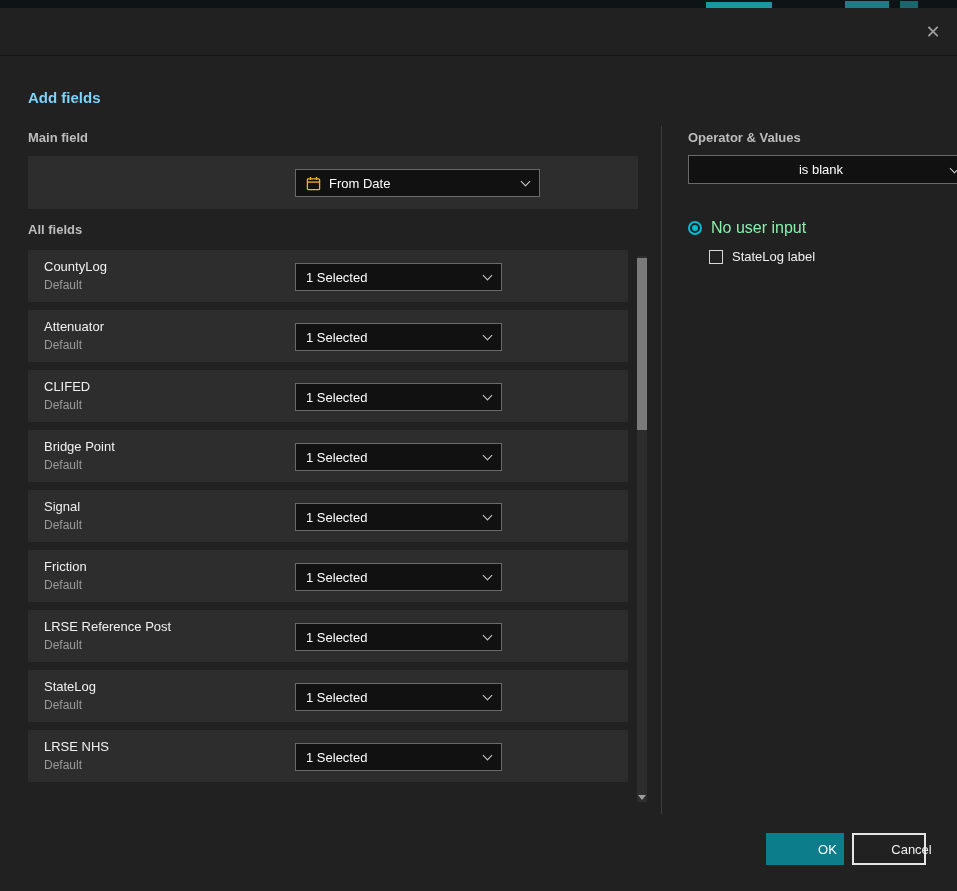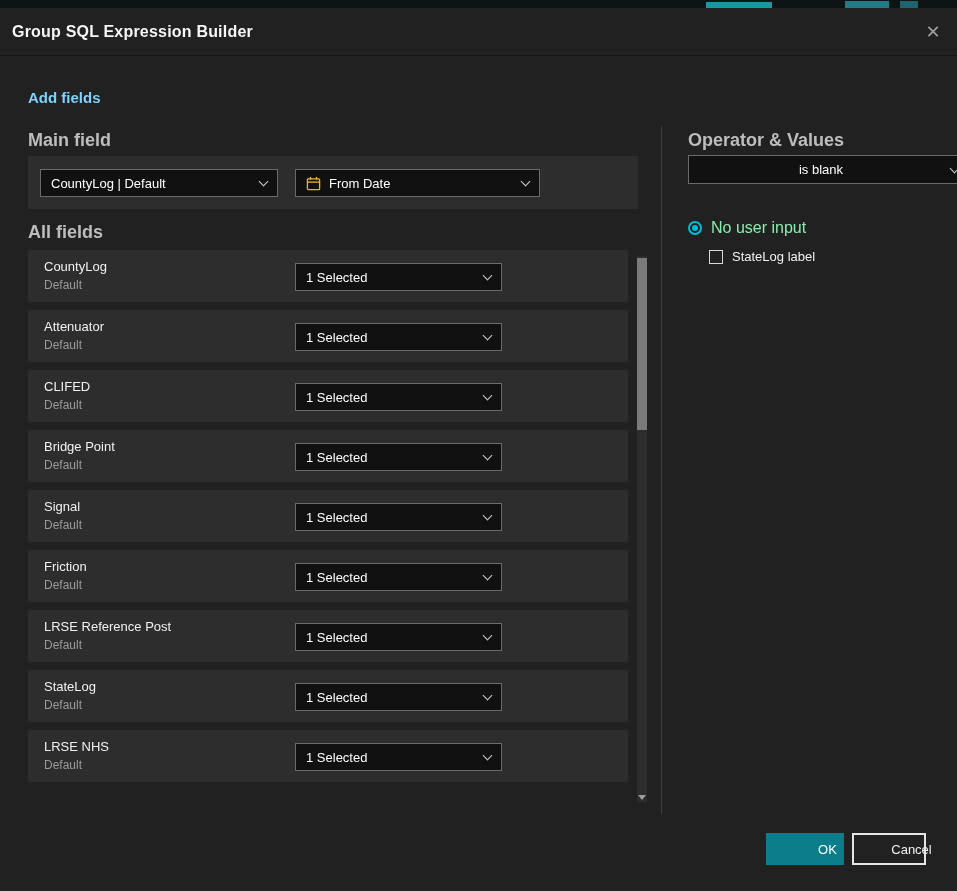--- a/index.html
+++ b/index.html
@@ -36,21 +36,21 @@
     display:flex; align-items:center; justify-content:center;
     color:#9e9e9e; font-size:18px; cursor:pointer; background:none; border:none;
     font-family:"Liberation Sans", sans-serif;
   }
 
   .section-heading {
     position:absolute; left:28px; top:81px;
     font-size:15px; font-weight:700; color:#7dd3fc;
   }
 
-  .sub-label { font-size:18px; font-weight:700; color:#bdbdbd; position:absolute; }
+  .sub-label { font-size:13px; font-weight:700; color:#bdbdbd; position:absolute; }
   .main-field-label { left:28px; top:122px; }
   .all-fields-label { left:28px; top:214px; }
   .operator-label  { left:688px; top:122px; }
 
   
   .select {
     display:flex; align-items:center;
     background:#111111; border:1px solid #6a6a6a;
     height:28px; padding:0 10px; cursor:pointer;
     font-size:13px; color:#ffffff;
@@ -119,33 +119,28 @@
 
 <div class="top-sliver">
   <div class="frag1"></div>
   <div class="frag2"></div>
   <div class="frag3"></div>
 </div>
 
 <div class="dialog">
 
   <div class="dialog-header">
-    <div class="dialog-title">Group SQL Expression Builder</div>
     <button class="close-btn">✕</button>
   </div>
 
   <div class="section-heading">Add fields</div>
 
   <div class="sub-label main-field-label">Main field</div>
 
   <div class="main-field-panel">
-    <div class="select src-select">
-      <span class="lbl">CountyLog | Default</span>
-      <span class="chev"></span>
-    </div>
     <div class="select fld-select">
       <svg class="cal-icon" viewBox="0 0 16 16">
         <rect x="1.5" y="3" width="13" height="11.5" rx="1" fill="none" stroke="#edb52e" stroke-width="1.4"></rect>
         <line x1="1.5" y1="6.5" x2="14.5" y2="6.5" stroke="#edb52e" stroke-width="1.4"></line>
         <line x1="4.8" y1="1" x2="4.8" y2="4" stroke="#edb52e" stroke-width="1.4"></line>
         <line x1="11.2" y1="1" x2="11.2" y2="4" stroke="#edb52e" stroke-width="1.4"></line>
       </svg>
       <span class="lbl">From Date</span>
       <span class="chev"></span>
     </div>

